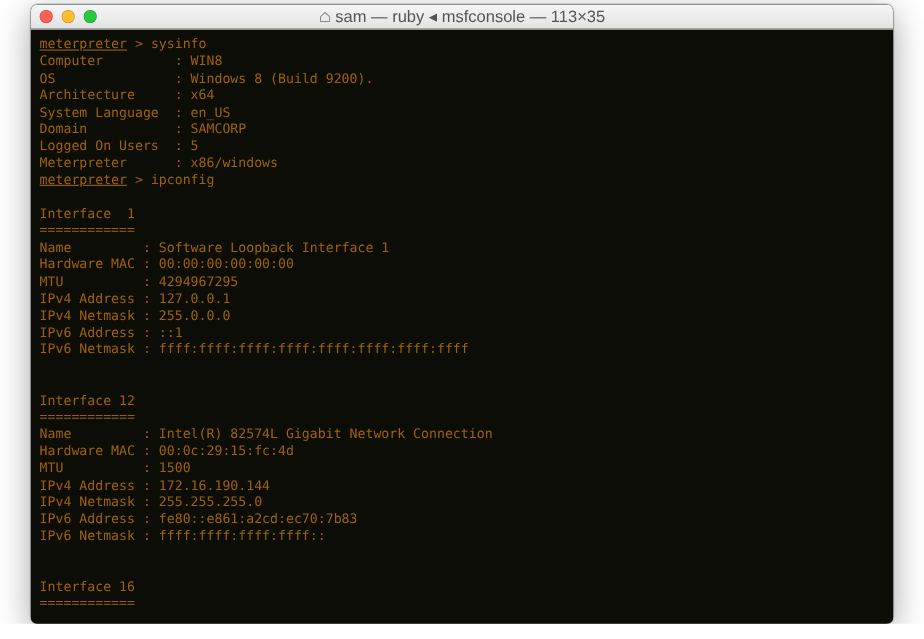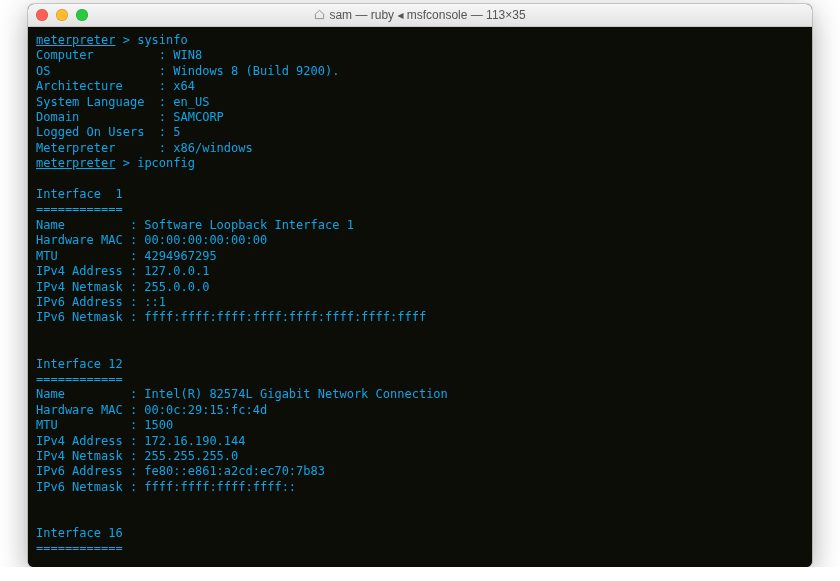--- a/index.html
+++ b/index.html
@@ -11,26 +11,26 @@
   }
   .titlebar{
     height:22px;display:flex;align-items:center;
     background:linear-gradient(#f6f6f6,#e3e3e3);
     border-bottom:1px solid #c9c9c9;
     position:relative;
   }
   .dots{display:flex;gap:8px;margin-left:8px}
   .dot{width:12px;height:12px;border-radius:50%;box-shadow:inset 0 0 0 .5px rgba(0,0,0,.25)}
   .dot.red{background:#ff5f57}.dot.yel{background:#febc2e}.dot.grn{background:#28c840}
-  .title{position:absolute;left:0;right:0;text-align:center;font-size:12px;color:#555;pointer-events:none}
+  .title{position:absolute;left:0;right:0;text-align:center;font-size:15px;color:#555;pointer-events:none}
   .home-icon{display:inline-block;vertical-align:-1px;margin-right:4px;opacity:.7}
   .term{
     font-family:Menlo,Consolas,monospace;
     font-size:12px;line-height:15.4px;
-    color:#0ea5e9;
+    color:#a16207;
     background:#0b0d06;
     padding:6px 8px 10px 8px;
     height:540px;box-sizing:border-box;
     white-space:pre;
     overflow:hidden;
   }
   .u{text-decoration:underline}
 </style>
 </head>
 <body>

